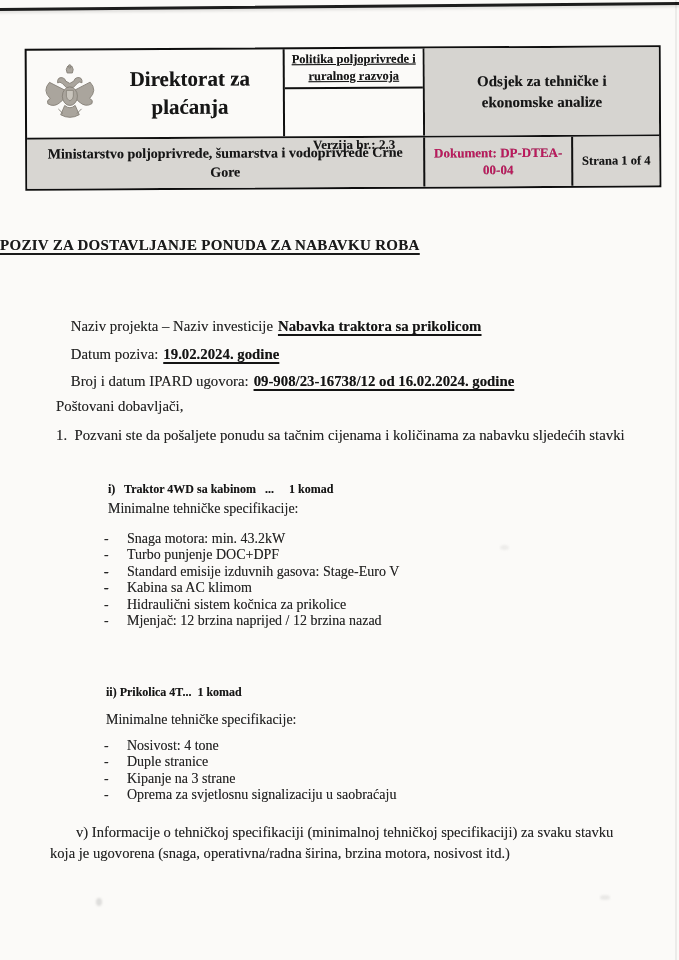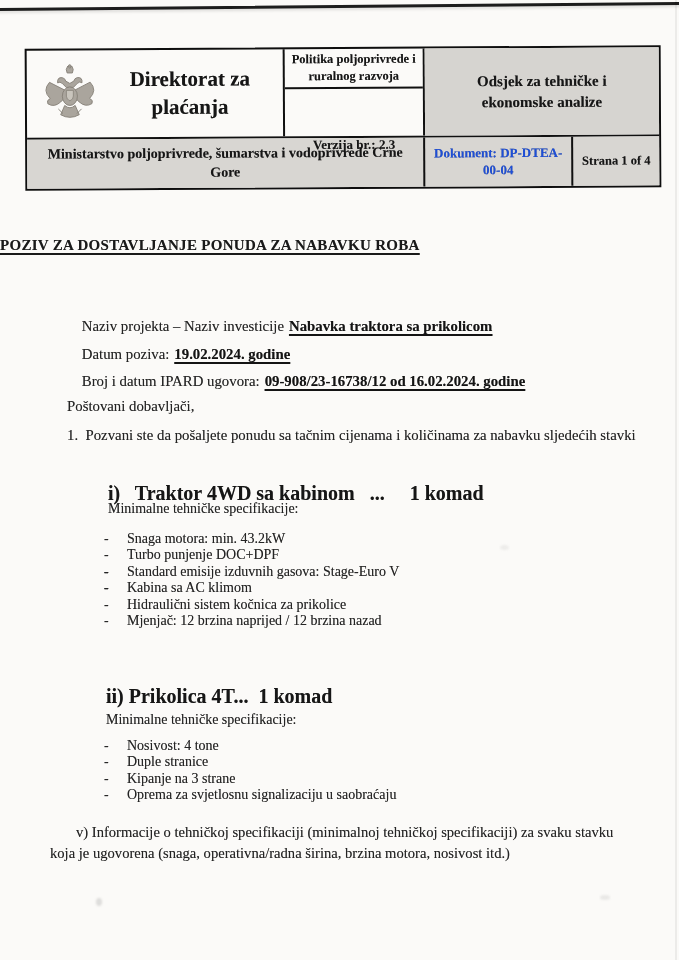--- a/index.html
+++ b/index.html
@@ -29,45 +29,45 @@
     background:#fbfaf8;
     box-sizing:border-box;
   }
   .hrow1{display:flex;height:87px;border-bottom:2px solid #101010;}
   .hrow2{display:flex;height:49px;background:#d8d6d2;}
   .cell{box-sizing:border-box;}
   .c-dir{width:258px;border-right:2px solid #101010;display:flex;align-items:center;}
   .logo-wrap{width:70px;margin-left:8px;display:flex;justify-content:center;align-items:center;}
   .dir-title{flex:1;text-align:center;font-weight:bold;font-size:21px;line-height:1.3;padding-right:8px;color:#161616;}
   .c-mid{width:140px;border-right:2px solid #101010;display:flex;flex-direction:column;}
-  .c-pol{height:47px;border-bottom:2px solid #101010;display:flex;align-items:center;justify-content:center;text-align:center;font-weight:bold;font-size:12.5px;line-height:1.35;padding:2px 4px;box-sizing:border-box;color:#161616;}
+  .c-pol{height:47px;border-bottom:2px solid #101010;display:flex;align-items:center;justify-content:center;text-align:center;font-weight:bold;font-size:12.5px;line-height:1.35;padding:2px 4px;box-sizing:border-box;color:#161616;text-decoration:underline;}
   .c-ver{flex:1;display:flex;align-items:center;justify-content:center;font-weight:bold;font-size:13px;color:#161616;margin-top:48px;}
   .c-ods{flex:1;background:#d6d4d0;display:flex;align-items:center;justify-content:center;}
   .c-ods > div{max-width:190px;text-align:center;font-weight:bold;font-size:15px;line-height:1.4;color:#161616;}
   .c-min{width:398px;border-right:2px solid #101010;display:flex;align-items:center;justify-content:center;}
   .c-min > div{max-width:386px;text-align:center;font-weight:bold;font-size:14px;line-height:1.35;color:#161616;}
-  .c-doc{width:148px;border-right:2px solid #101010;display:flex;align-items:center;justify-content:center;text-align:center;font-weight:bold;font-size:13px;line-height:1.3;padding:12px 8px;box-sizing:border-box;color:#1d4ed8;}
+  .c-doc{width:148px;border-right:2px solid #101010;display:flex;align-items:center;justify-content:center;text-align:center;font-weight:bold;font-size:13px;line-height:1.3;padding:12px 8px;box-sizing:border-box;color:#be185d;}
   .c-str{flex:1;display:flex;align-items:center;justify-content:center;font-weight:bold;font-size:12.5px;color:#161616;}
 
   
   .title{
     position:absolute;left:0;top:237px;width:100%;
     text-align:left;font-weight:bold;font-size:15px;letter-spacing:.3px;
     text-decoration:underline;text-decoration-thickness:1.5px;text-underline-offset:3px;
     color:#1a1a1a;
   }
-  .field{position:absolute;left:67px;white-space:pre;font-size:14.8px;}
+  .field{position:absolute;left:56px;white-space:pre;font-size:14.8px;}
   .f-naziv{top:301px;}
   .f-datum{top:329px;}
   .f-broj{top:356px;}
   .f-salut{top:398px;}
   .f-point1{top:427px;}
   .bu{font-weight:bold;text-decoration:underline;text-decoration-thickness:1.5px;text-underline-offset:2.5px;margin-left:5px;color:#141414;}
 
-  .sec-heading{position:absolute;white-space:pre;font-weight:bold;font-size:20px;color:#161616;}
+  .sec-heading{position:absolute;white-space:pre;font-weight:bold;font-size:12px;color:#161616;}
   .sec1-h{left:108px;top:482px;}
   .sec2-h{left:106px;top:685px;}
   .sec-sub{position:absolute;white-space:pre;font-size:14px;}
   .sec1-s{left:108px;top:501px;}
   .sec2-s{left:106px;top:712px;}
   .speclist{position:absolute;font-size:14px;line-height:16.4px;}
   .sec1-l{left:104px;top:531px;}
   .sec2-l{left:104px;top:738px;}
   .spec-item{position:relative;padding-left:23px;white-space:pre;}
   .dash{position:absolute;left:0;top:0;}

